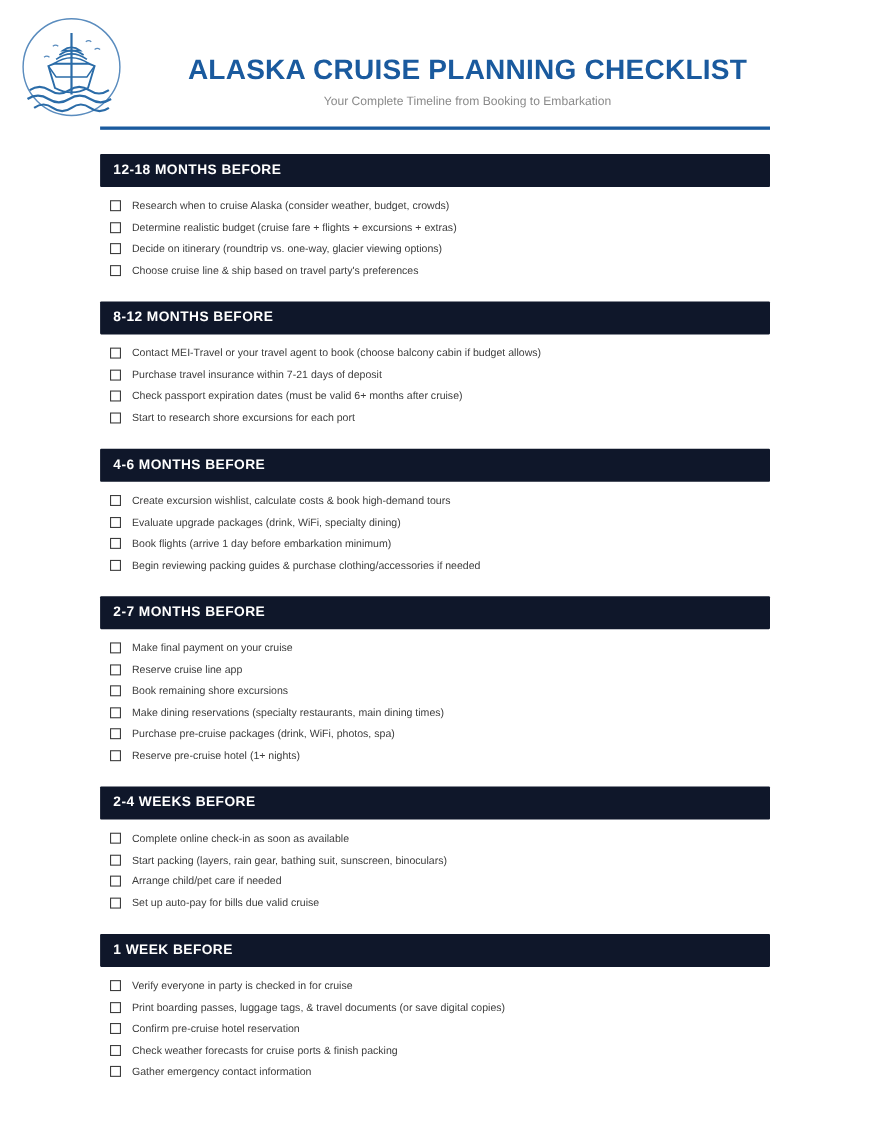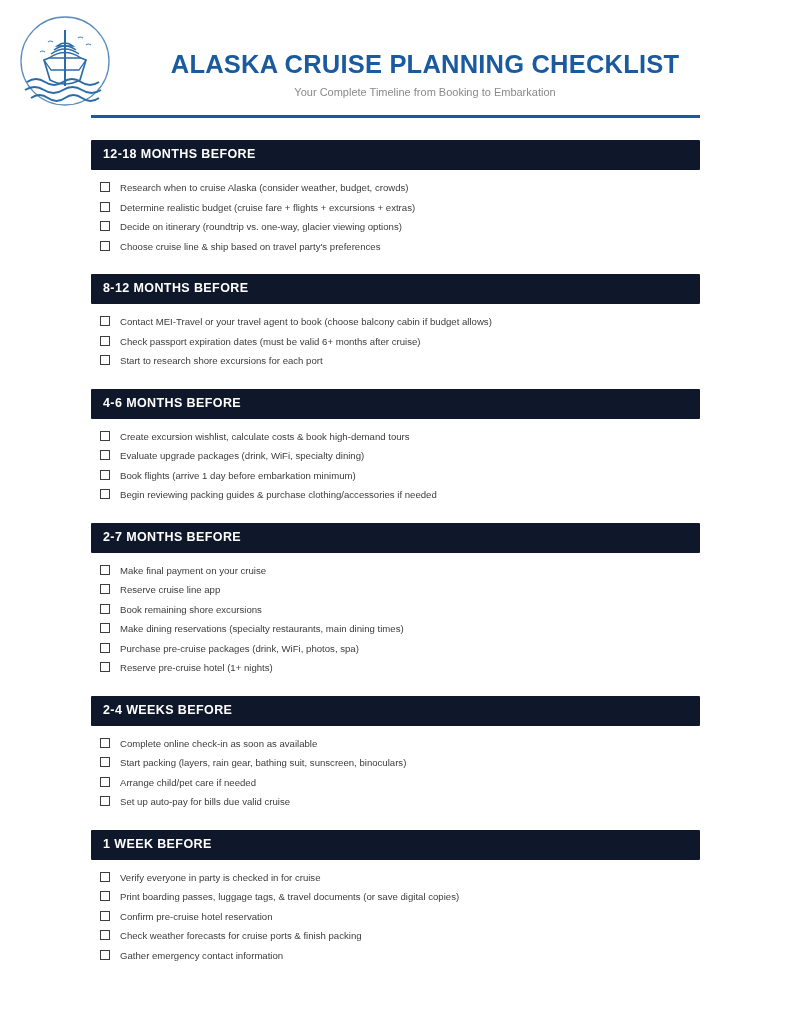--- a/index.html
+++ b/index.html
@@ -172,20 +172,24 @@
       </div>
       <div class="section">
         <div class="section-bar">8-12 MONTHS BEFORE</div>
         <div class="section-items">
           <div class="item">
             <span class="checkbox"></span>
             <span class="item-label">Contact MEI-Travel or your travel agent to book (choose balcony cabin if budget allows)</span>
           </div>
           <div class="item">
             <span class="checkbox"></span>
+            <span class="item-label">Purchase travel insurance within 7-21 days of deposit</span>
+          </div>
+          <div class="item">
+            <span class="checkbox"></span>
             <span class="item-label">Check passport expiration dates (must be valid 6+ months after cruise)</span>
           </div>
           <div class="item">
             <span class="checkbox"></span>
             <span class="item-label">Start to research shore excursions for each port</span>
           </div>
         </div>
       </div>
       <div class="section">
         <div class="section-bar">4-6 MONTHS BEFORE</div>

